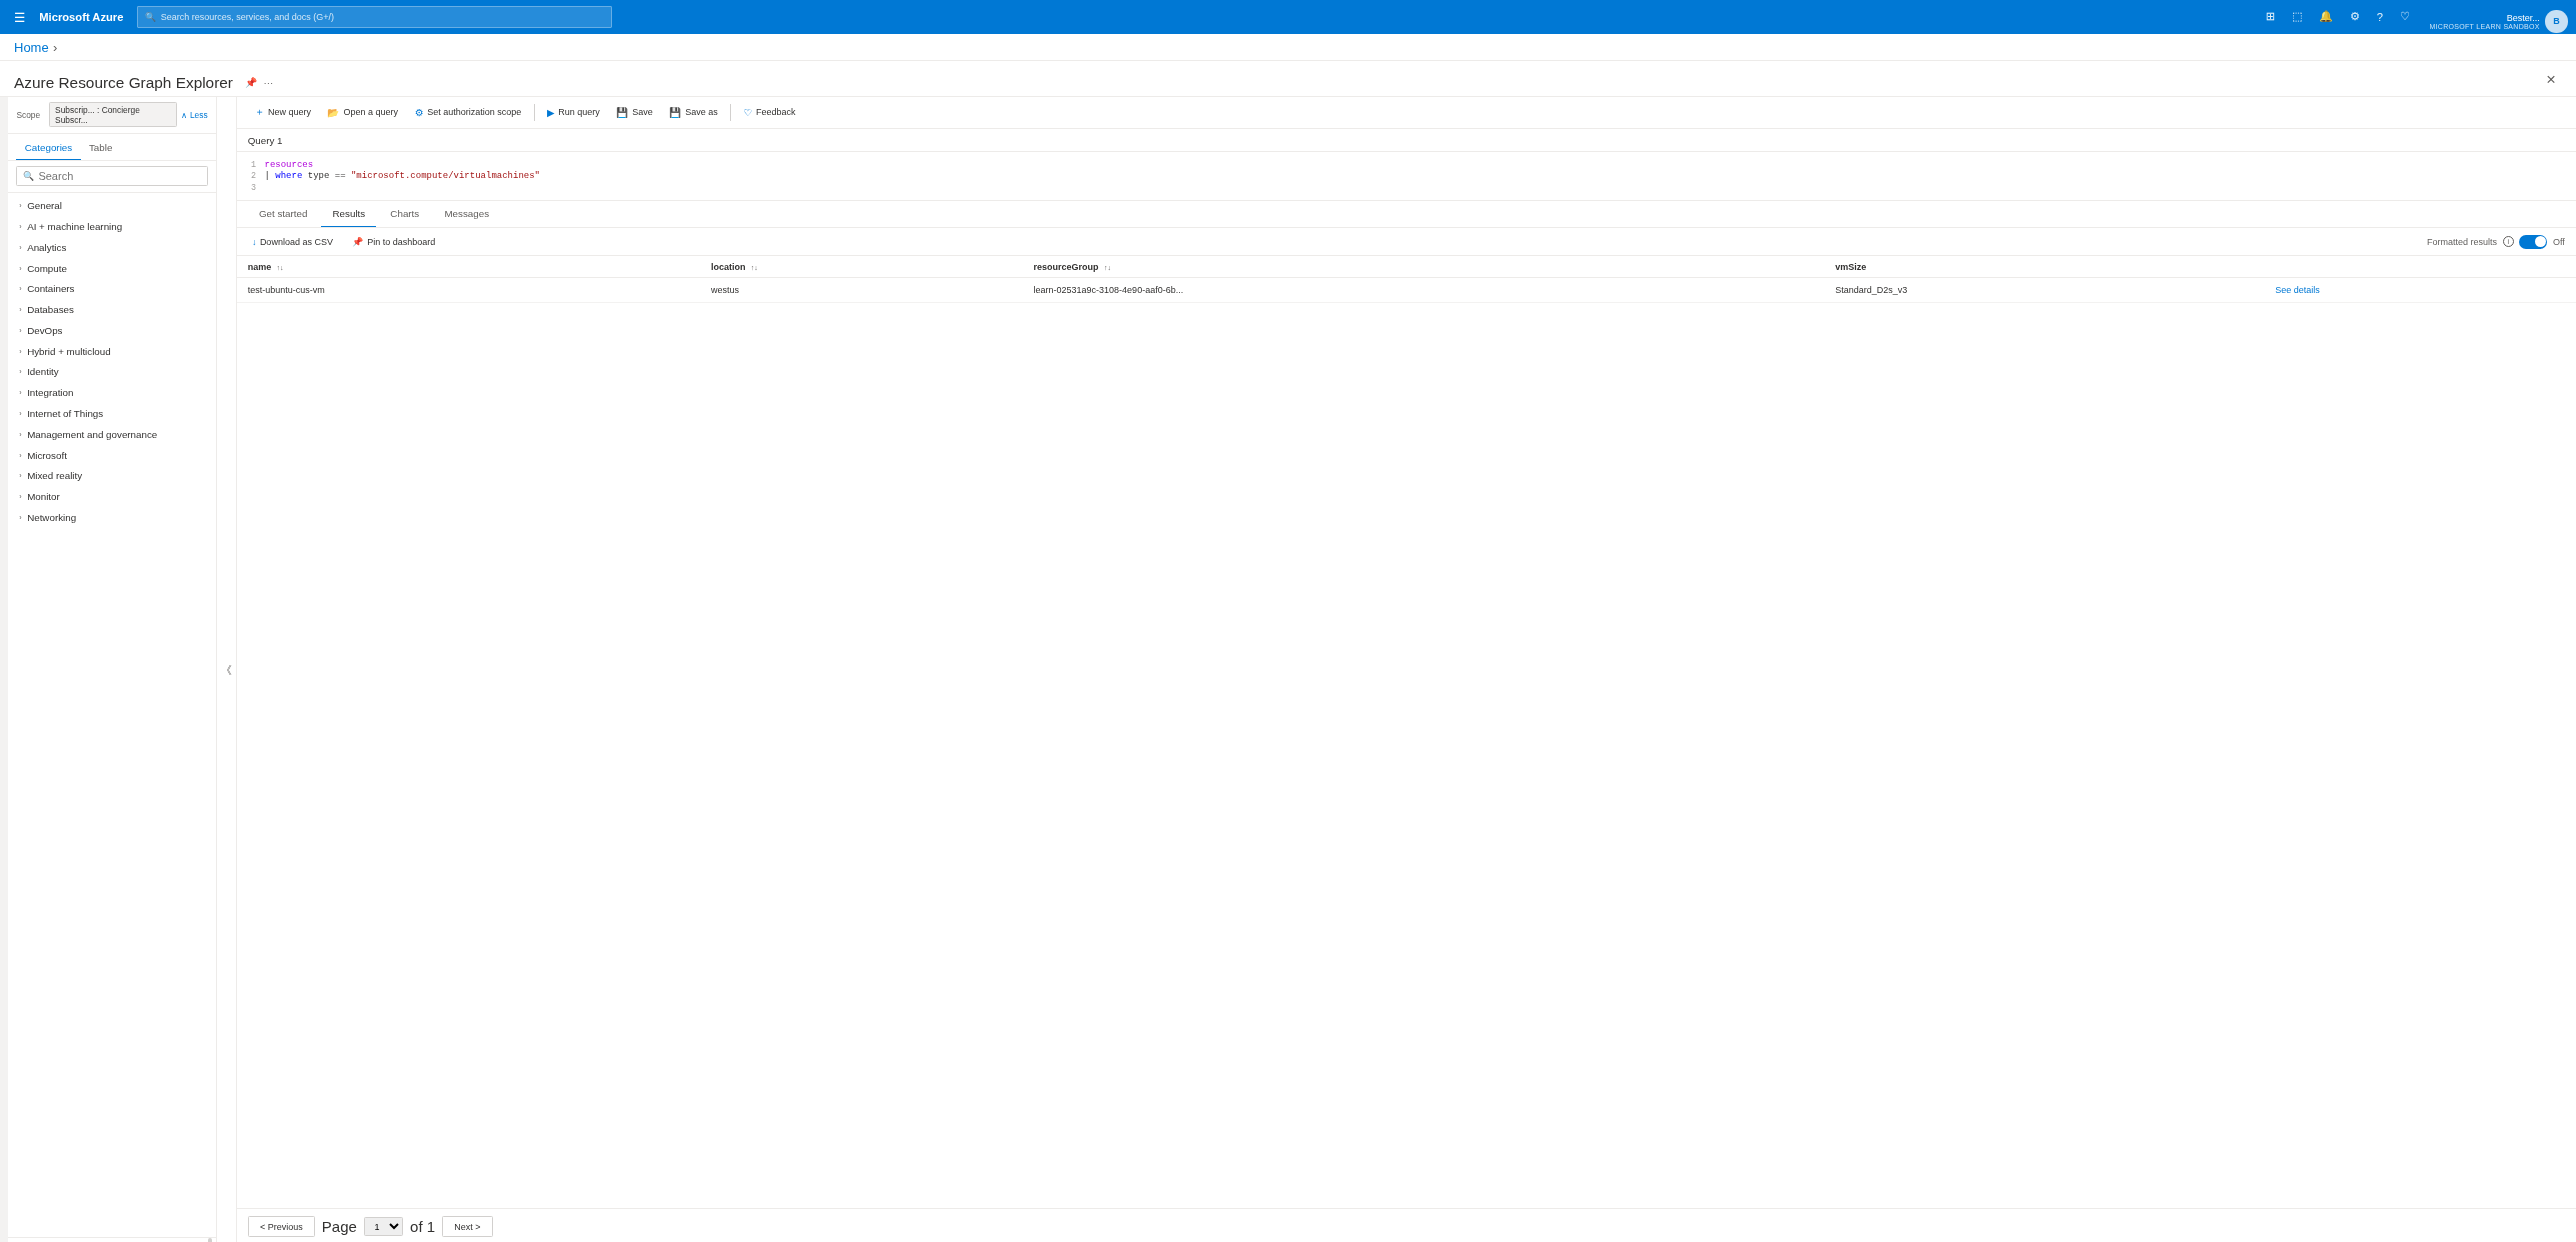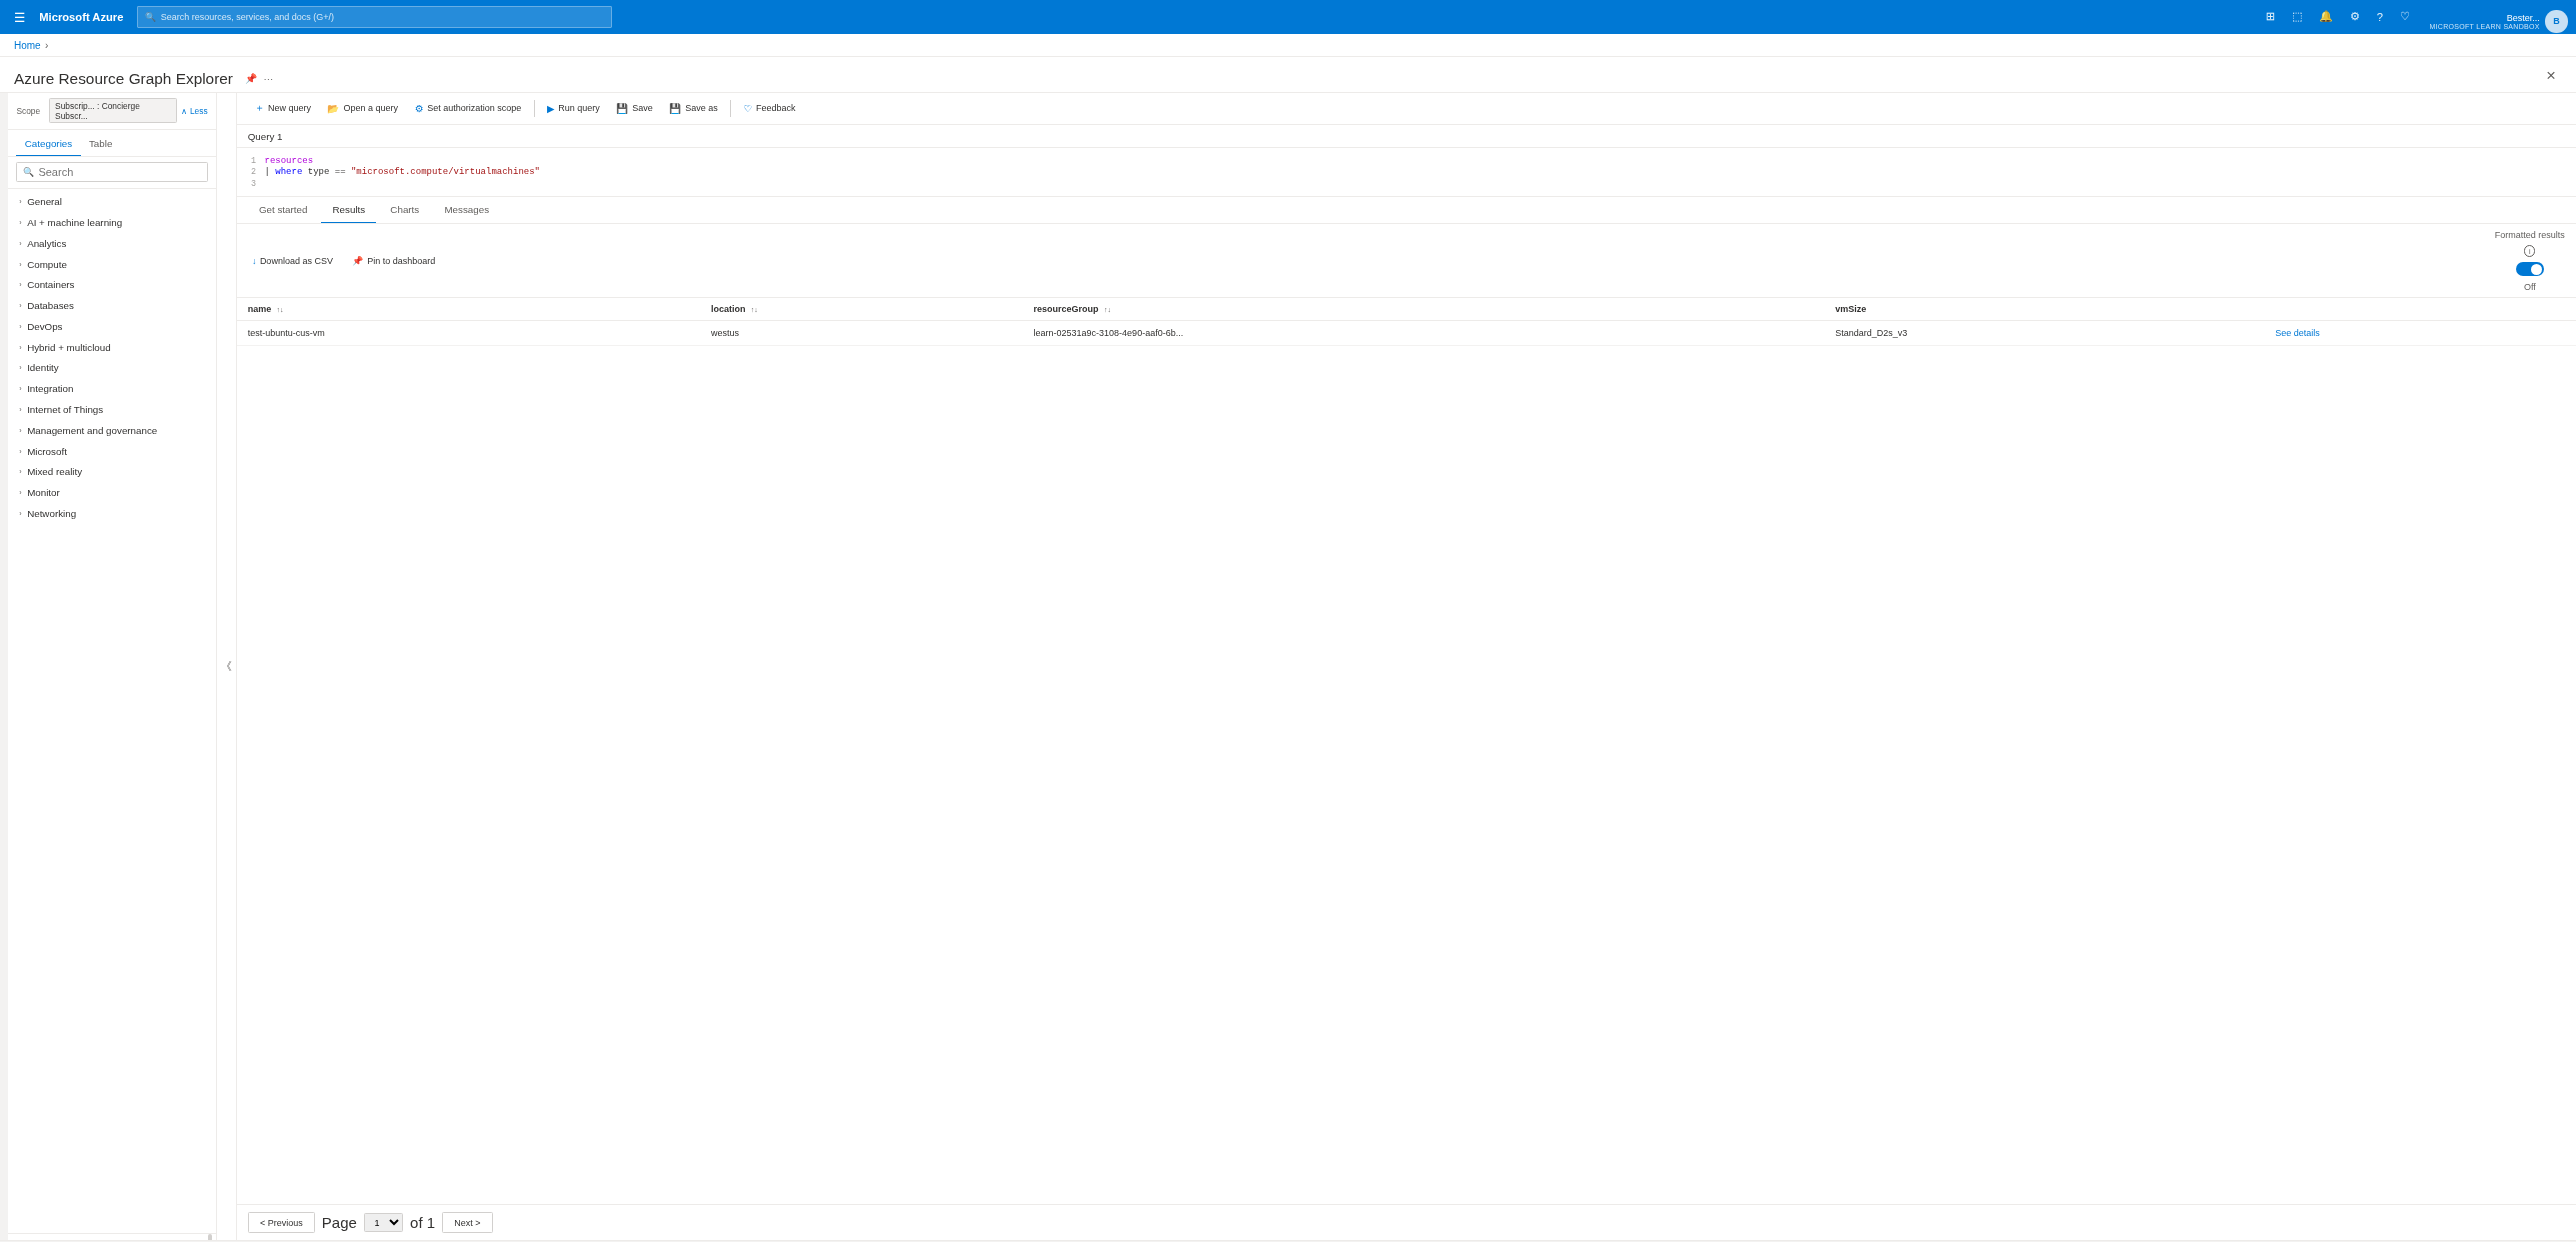--- a/index.html
+++ b/index.html
@@ -40,21 +40,21 @@
     .nav-icon { color: white; font-size: 11.2px; cursor: pointer; padding: 2.8px 5.6px; opacity: 0.9; }
     .user-info { color: white; text-align: right; margin-left: 5.6px; cursor: pointer; }
     .user-name { font-size: 9px; font-weight: 500; }
     .user-sub { font-size: 7px; opacity: 0.8; letter-spacing: 0.3px; }
     .avatar { width: 22.3px; height: 22.3px; border-radius: 50%; background: #c7e0f4; display: flex; align-items: center; justify-content: center; color: #0078d4; font-weight: 600; font-size: 9px; }
 
     
     .breadcrumb {
       padding: 5.6px 14px;
       background: white;
-      font-size: 10px;
+      font-size: 13px;
       color: #605e5c;
       display: flex;
       align-items: center;
       gap: 4.2px;
       border-bottom: 0.7px solid #edebe9;
     }
     .breadcrumb a { color: #0078d4; text-decoration: none; }
     .breadcrumb-sep { color: #605e5c; }
 
     
@@ -257,21 +257,20 @@
     }
     .results-tool-btn .btn-icon { color: #0078d4; }
 
     .formatted-toggle {
       margin-left: auto;
       display: flex;
       align-items: center;
       gap: 5.6px;
       font-size: 9px;
       color: #605e5c;
-      flex-direction: column;
     }
     .toggle-switch {
       width: 28px;
       height: 14px;
       background: #0078d4;
       border-radius: 7px;
       position: relative;
       cursor: pointer;
     }
     .toggle-switch::after {

